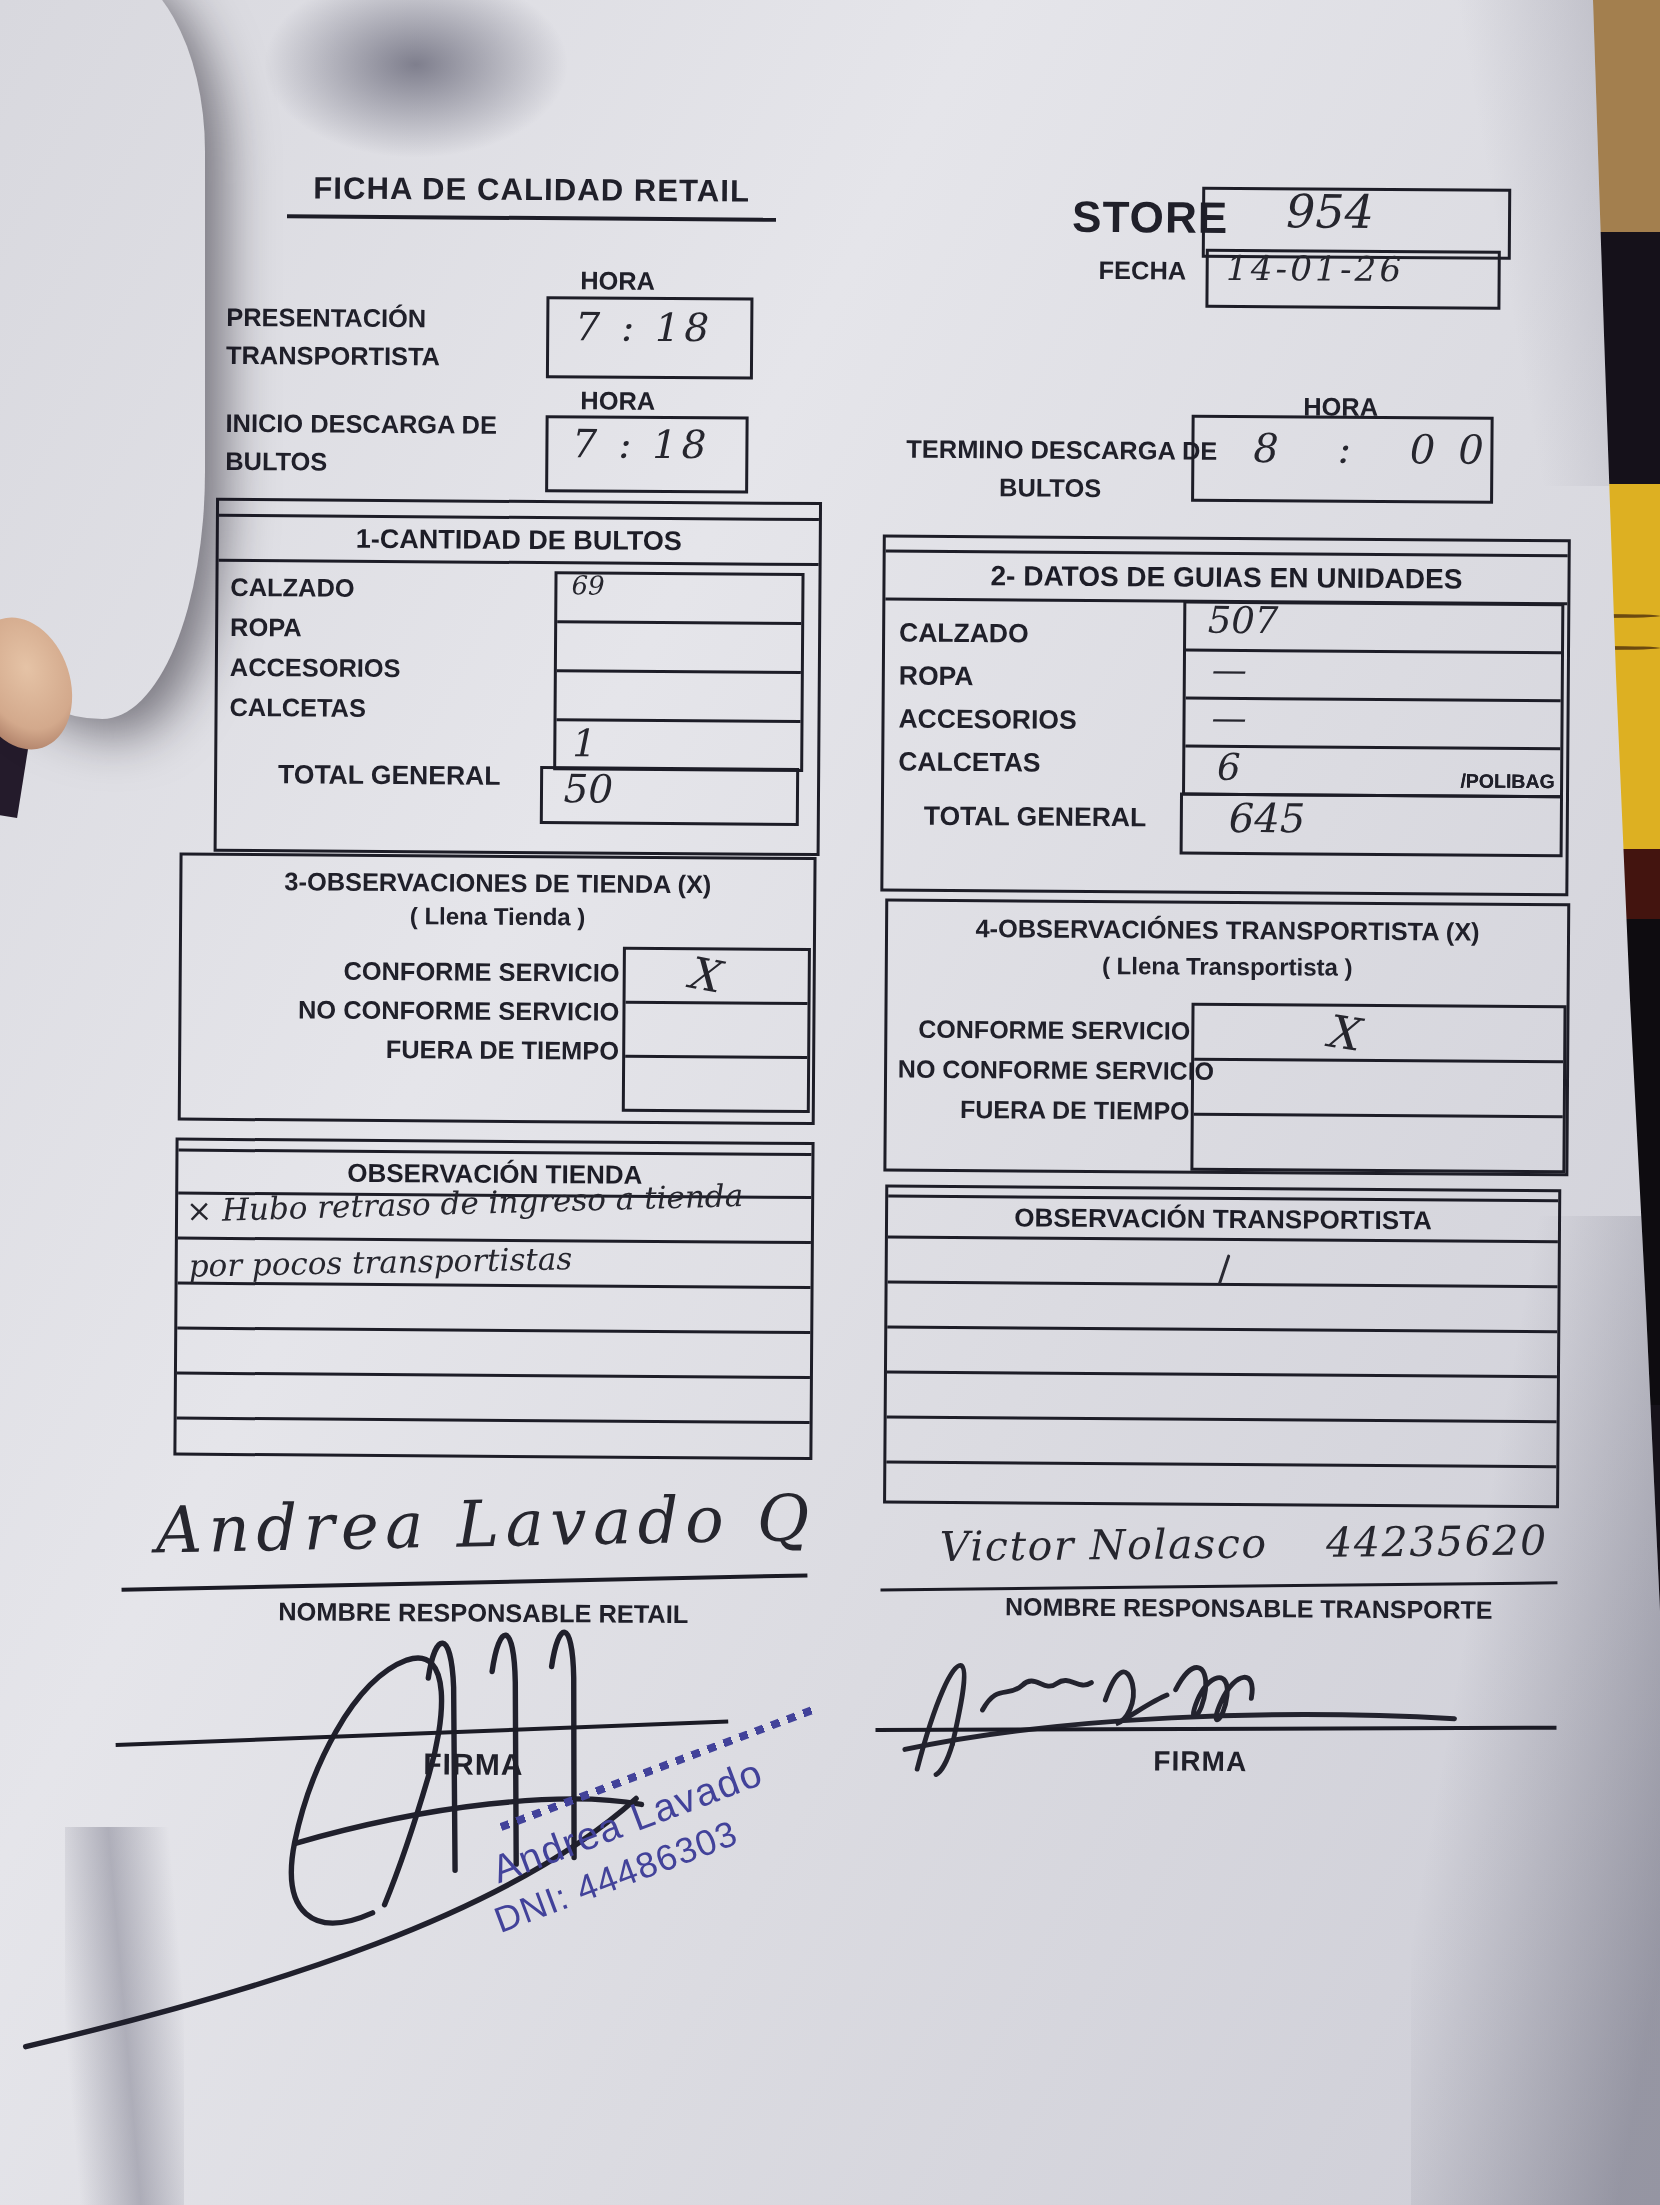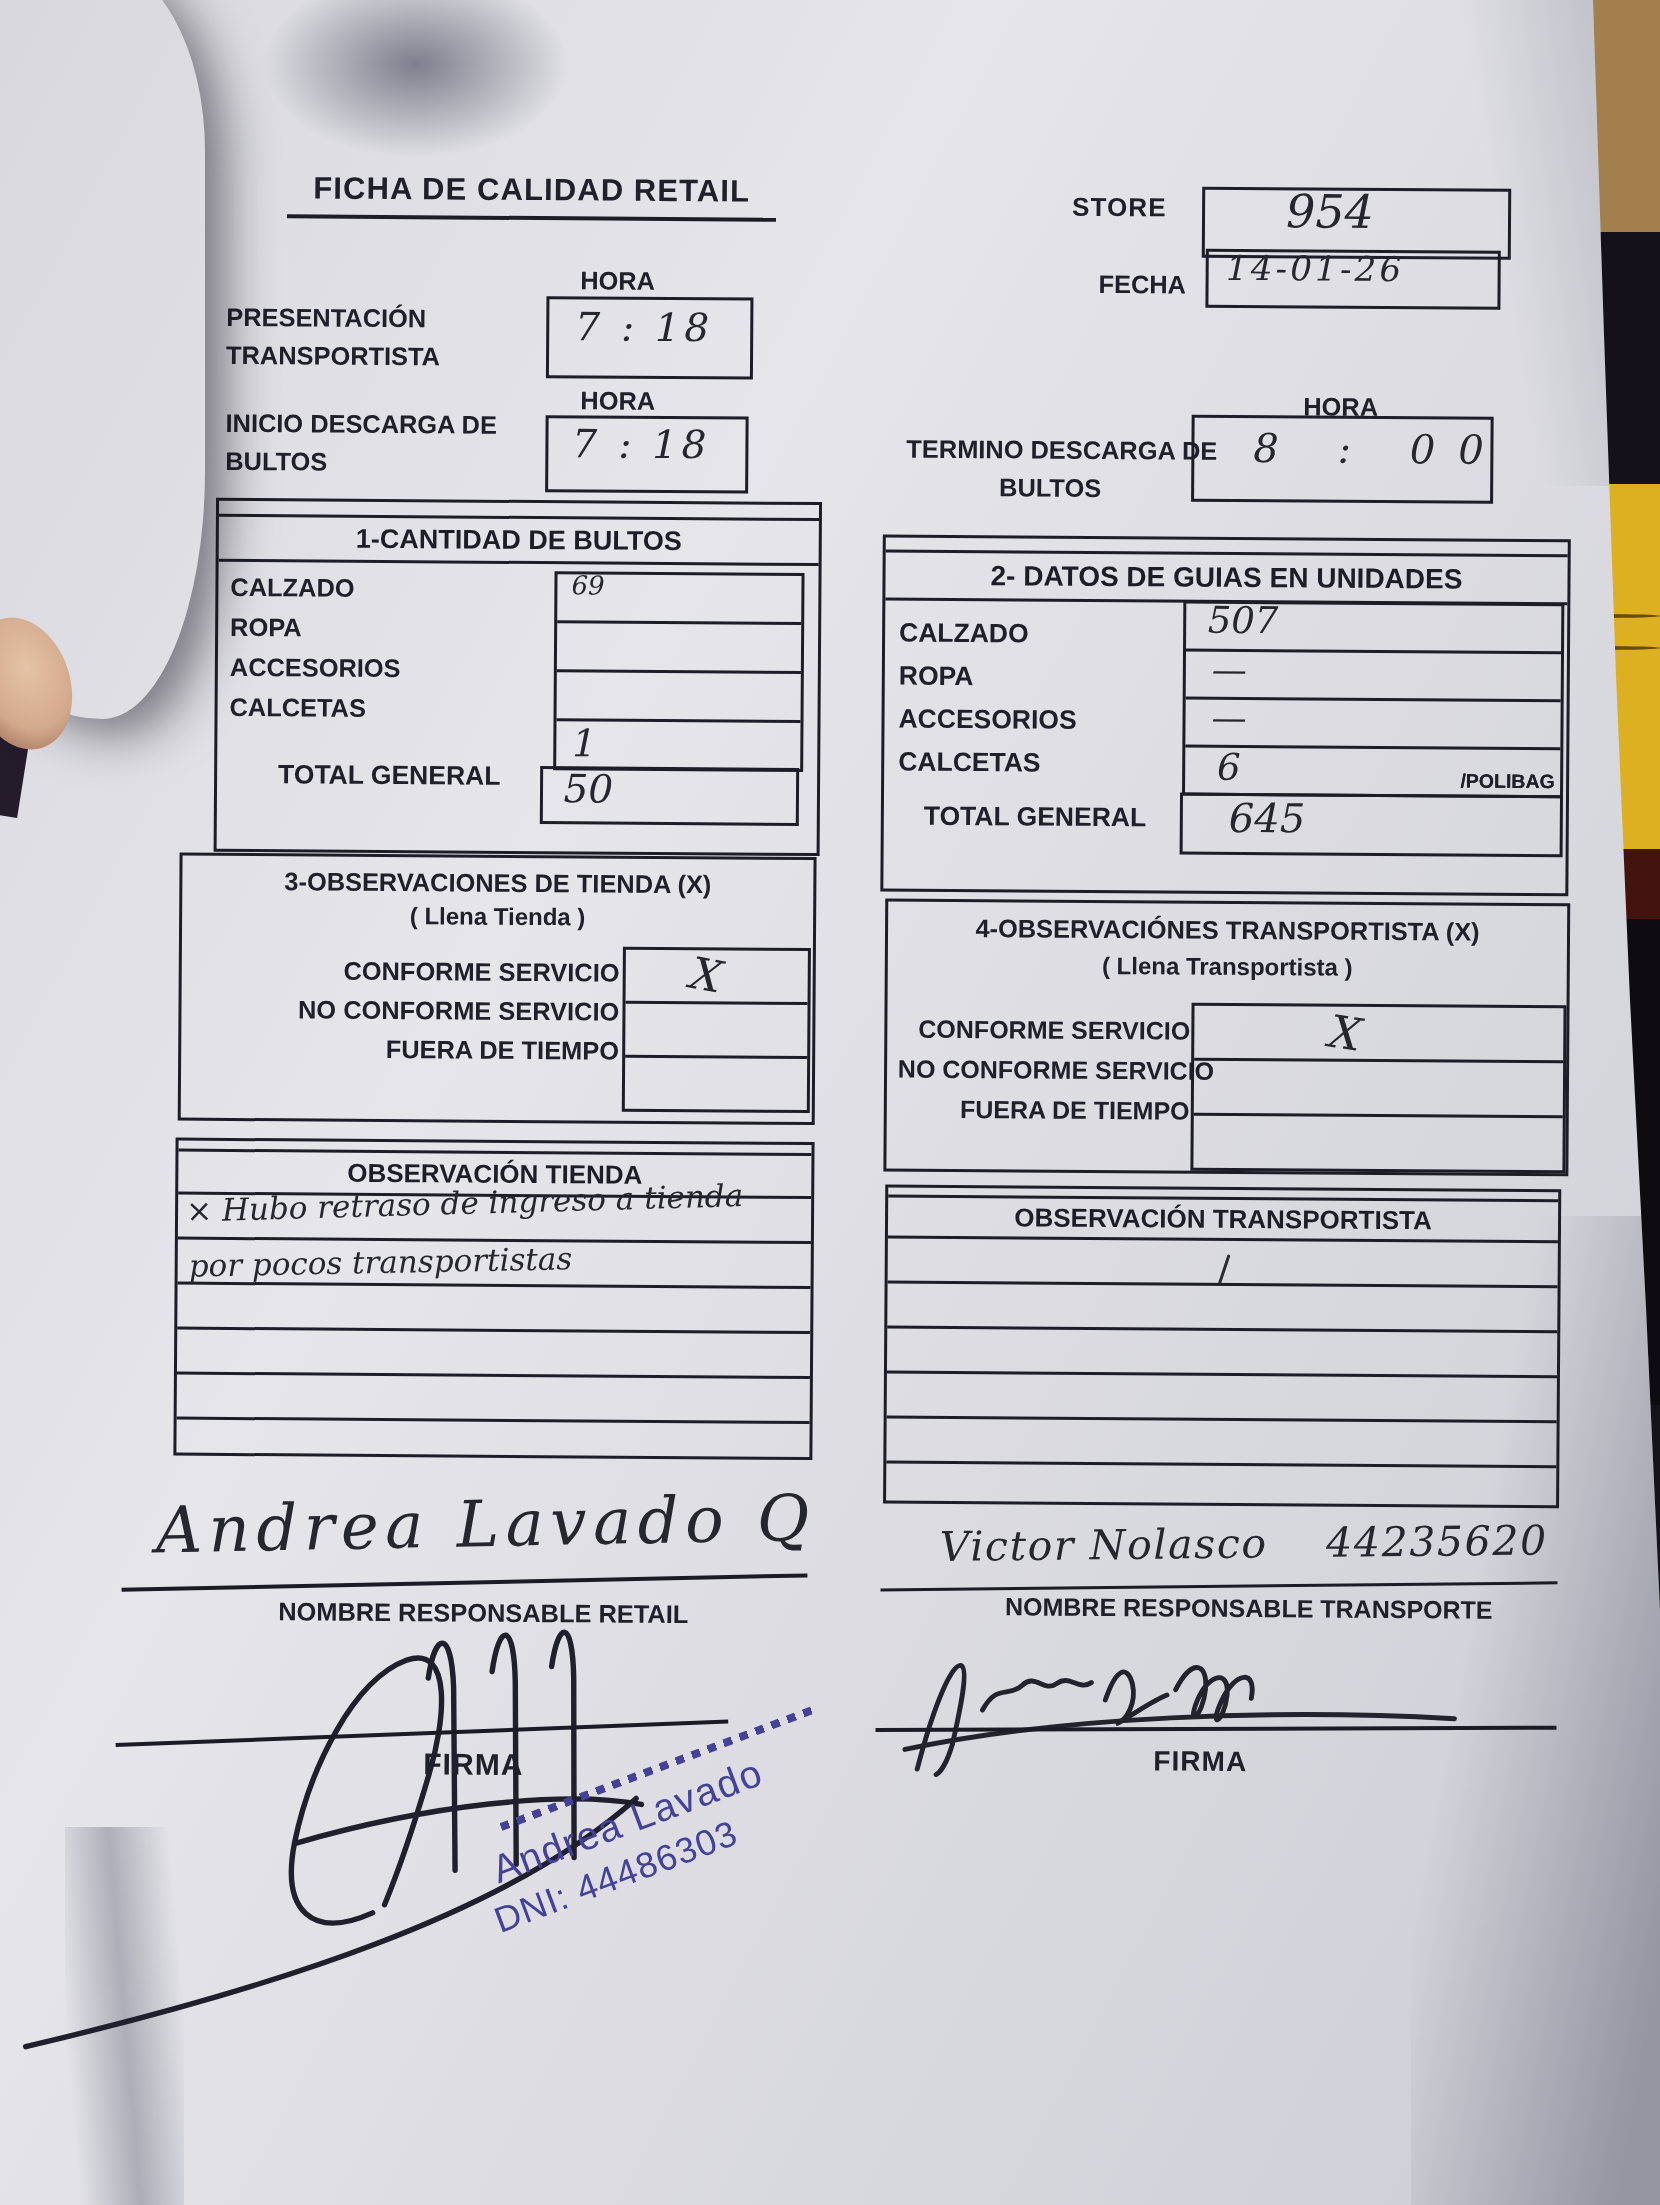--- a/index.html
+++ b/index.html
@@ -43,25 +43,25 @@
 
     <div class="shadow-soft" style="left:205px;top:-65px;width:422px;height:259px;background:radial-gradient(closest-side,rgba(68,68,88,0.62),rgba(68,68,88,0) 72%);"></div>
     <div class="shadow-soft" style="right:0;top:1216px;width:249px;height:989px;background:linear-gradient(100deg,rgba(60,60,80,0) 30%,rgba(58,58,78,0.38) 90%);"></div>
     <div class="shadow-soft" style="left:65px;top:1827px;width:119px;height:378px;background:linear-gradient(85deg,rgba(120,120,138,0) 10%,rgba(110,110,128,0.45) 50%,rgba(120,120,138,0) 90%);"></div>
     <div class="shadow-soft" style="right:0;top:0;width:205px;height:486px;background:linear-gradient(260deg,rgba(90,90,110,0.30),rgba(90,90,110,0) 70%);"></div>
 
     <div class="abs" style="left:0;top:0;width:1660px;height:2205px;transform:rotate(0.4deg);transform-origin:811px 1081px;">
 
       <div class="abs lbl" style="left:281px;top:174px;width:489px;text-align:center;font-size:31px;letter-spacing:1.1px;padding-bottom:7.6px;border-bottom:4.3px solid #1d1d27;">FICHA DE CALIDAD RETAIL</div>
 
-      <div class="abs lbl" style="left:1066px;top:190px;font-size:26px;letter-spacing:1.1px;">STORE</div>
+      <div class="abs lbl" style="left:1066px;top:190px;font-size:44px;letter-spacing:1.1px;">STORE</div>
       <div class="box" style="left:1196px;top:184px;width:303px;height:65px;">
         <div class="hand" style="position:absolute;left:81px;top:-6.5px;font-size:46px;">954</div>
       </div>
-      <div class="abs lbl" style="left:1093px;top:268px;font-size:25.4px;text-align:center;">FECHA</div>
+      <div class="abs lbl" style="left:1093px;top:254px;font-size:25.4px;text-align:center;">FECHA</div>
       <div class="box" style="left:1200px;top:246px;width:289px;height:53px;">
         <div class="hand" style="position:absolute;left:17.3px;top:-4.3px;font-size:34px;letter-spacing:3.2px;">14-01-26</div>
       </div>
 
       <div class="abs lbl" style="left:569px;top:268px;width:86px;text-align:center;font-size:25.4px;">HORA</div>
       <div class="abs" style="left:221px;top:303px;font-size:25.4px;line-height:1.48;">
         <div class="lbl">PRESENTACIÓN</div>
         <div class="lbl">TRANSPORTISTA</div>
       </div>
       <div class="box" style="left:541px;top:298px;width:201px;height:76px;">

